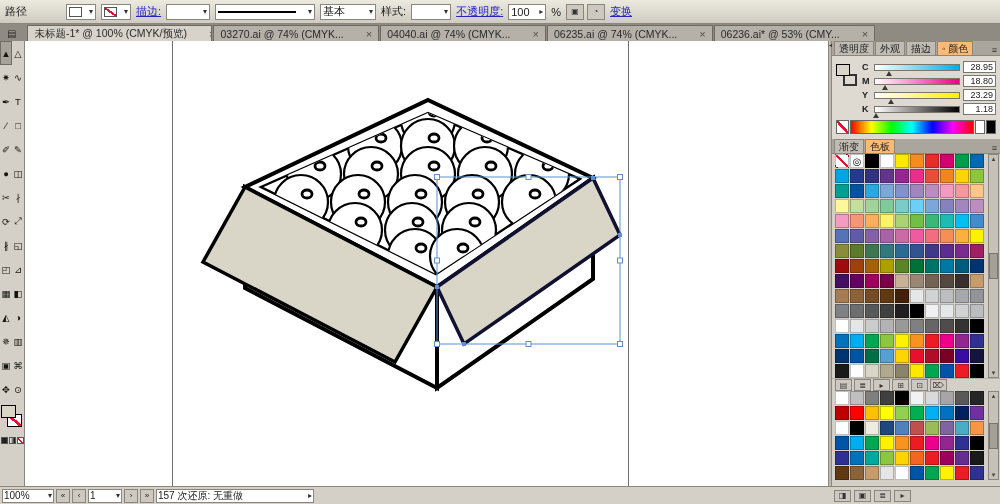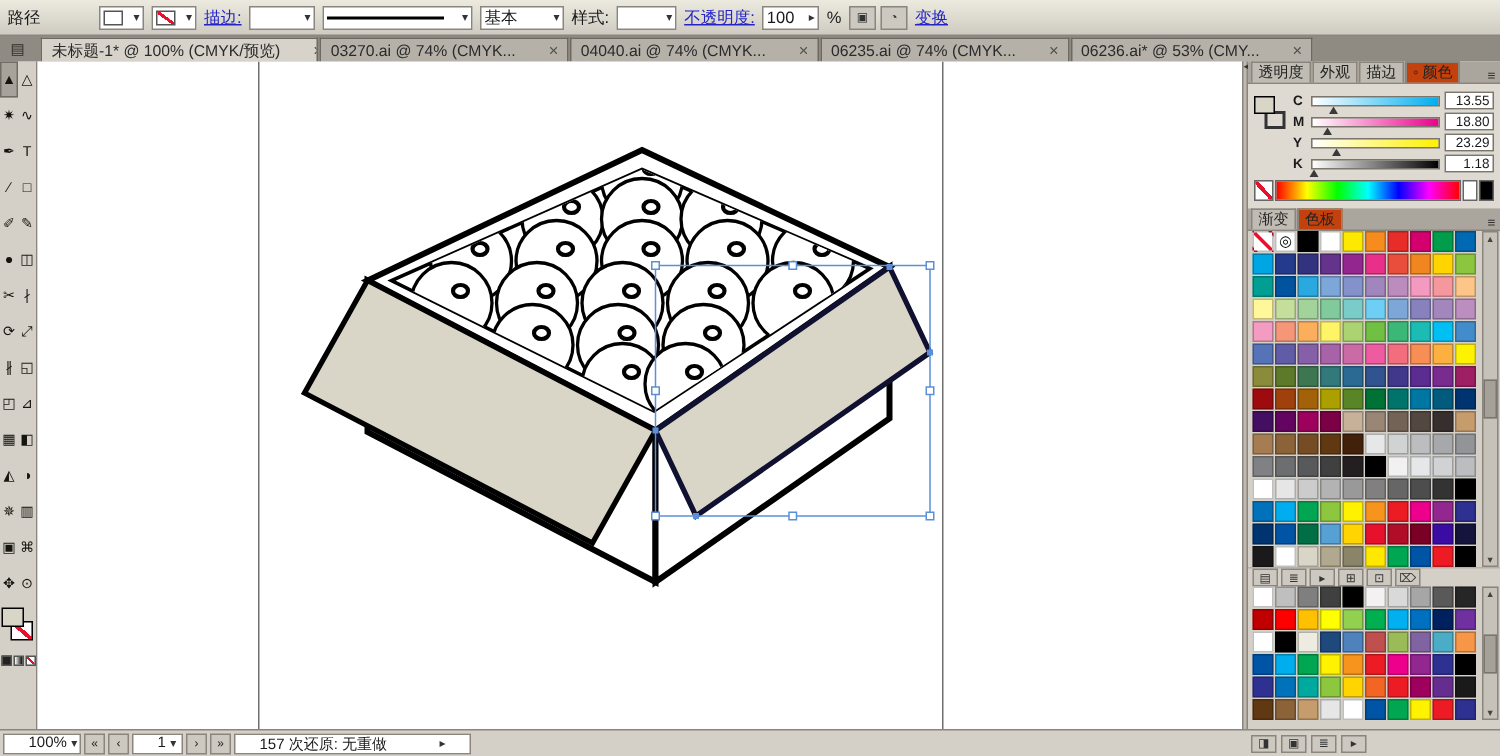--- a/index.html
+++ b/index.html
@@ -39,21 +39,21 @@
 .m3{background:linear-gradient(to top right,#fff 40%,#e8112d 40%,#e8112d 60%,#fff 60%);}
 
 #canvas{position:absolute;left:25px;top:41px;width:803px;height:445px;background:#fff;overflow:hidden;}
 .abline{position:absolute;top:0;width:1px;height:445px;background:#6f6f6f;}
 #art{position:absolute;left:170px;top:39px;}
 #dockedge{position:absolute;left:828px;top:41px;width:4px;height:445px;background:#beb9b1;border-left:1px solid #8a867e;border-right:1px solid #8a867e;font-size:6px;color:#333;text-align:center;}
 
 #panels{position:absolute;left:832px;top:41px;width:168px;height:445px;background:#d4d0c7;}
 .ptabs{position:absolute;left:0;width:168px;height:15px;background:#aaa69d;display:flex;align-items:flex-end;gap:1px;padding-left:2px;border-bottom:1px solid #8a867e;}
 .ptab{font-size:10px;line-height:13px;padding:0 4px;background:#c0bcb3;border:1px solid #8a867e;border-bottom:none;color:#222;cursor:pointer;white-space:nowrap;}
-.ptab.active{background:#c2410c;}
+.ptab.active{background:#fdba74;}
 .pmenu{margin-left:auto;margin-right:3px;font-size:9px;color:#333;}
 #ptabs1{top:0;}
 #colorpanel{position:absolute;left:0;top:15px;width:168px;height:83px;background:#dedad2;}
 #proxy{position:absolute;left:4px;top:8px;width:24px;height:28px;}
 .pstroke{position:absolute;left:7px;top:10px;width:14px;height:12px;border:2px solid #333;background:#dedad2;}
 .pfill{position:absolute;left:0;top:0;width:14px;height:12px;border:1px solid #000;}
 #channels{position:absolute;left:30px;top:4px;width:134px;}
 .chrow{display:flex;align-items:center;height:14px;gap:3px;}
 .chlab{width:9px;font-size:9px;font-weight:bold;}
 .chtrack{position:relative;flex:1;height:7px;border:1px solid #7a766e;}
@@ -71,21 +71,21 @@
 .swnone{background:linear-gradient(to top right,#fff 42%,#e8112d 42%,#e8112d 58%,#fff 58%);}
 .swreg{background:#fff;display:flex;align-items:center;justify-content:center;font-size:10px;color:#000;}
 .vscroll{position:absolute;right:1px;width:11px;background:#c6c2b9;border:1px solid #8a867e;display:flex;flex-direction:column;justify-content:space-between;align-items:center;font-size:7px;color:#444;}
 .vthumb{width:9px;height:26px;background:#a5a198;border:1px solid #7a766e;}
 #vs1{top:113px;height:224px;}
 #vs2{top:350px;height:89px;}
 #swfooter{position:absolute;left:0;top:337px;width:168px;height:13px;display:flex;gap:2px;padding:0 3px;align-items:center;border-top:1px solid #b6b2a9;}
 .pbtn{width:17px;height:12px;background:#cdc9c0;border:1px solid #8a867e;display:flex;align-items:center;justify-content:center;font-size:8px;color:#333;cursor:pointer;}
 
 #bottombar{position:absolute;left:0;top:486px;width:1000px;height:18px;background:#d4d0c7;border-top:1px solid #8a867e;display:flex;align-items:center;padding:0 2px;gap:2px;}
-.sunken{background:#fff;border:1px solid #8a867e;height:14px;display:flex;align-items:center;font-size:10px;padding:0 16px;gap:3px;}
+.sunken{background:#fff;border:1px solid #8a867e;height:14px;display:flex;align-items:center;font-size:10px;padding:0 1px;gap:3px;}
 .zoomc{width:52px;justify-content:space-between;}
 .pagec{width:34px;justify-content:space-between;}
 .navbtn{width:14px;height:14px;background:#cdc9c0;border:1px solid #8a867e;display:flex;align-items:center;justify-content:center;font-size:8px;cursor:pointer;}
 .statusfield{width:158px;justify-content:space-between;}
 #winfooter{margin-left:auto;display:flex;gap:3px;align-items:center;width:168px;padding-left:4px;}
 </style>
 </head>
 <body>
 
 <div id="window">
@@ -303,21 +303,21 @@
       <div id="proxy">
         <span class="pstroke"></span>
         <span class="pfill fillclr" style="background: rgb(217, 214, 199);"></span>
       </div>
       <div id="channels">
           <div class="chrow">
             <span class="chlab">C</span>
             <div class="chtrack" style="background: linear-gradient(90deg, rgb(255, 255, 255), rgb(0, 173, 238));">
               <div class="chmark" style="left: calc(16.86% - 3px);"></div>
             </div>
-            <div class="chval">13.55</div>
+            <div class="chval">28.95</div>
           </div>
           <div class="chrow">
             <span class="chlab">M</span>
             <div class="chtrack" style="background: linear-gradient(90deg, rgb(255, 255, 255), rgb(235, 0, 139));">
               <div class="chmark" style="left: calc(11.37% - 3px);"></div>
             </div>
             <div class="chval">18.80</div>
           </div>
           <div class="chrow">
             <span class="chlab">Y</span>

